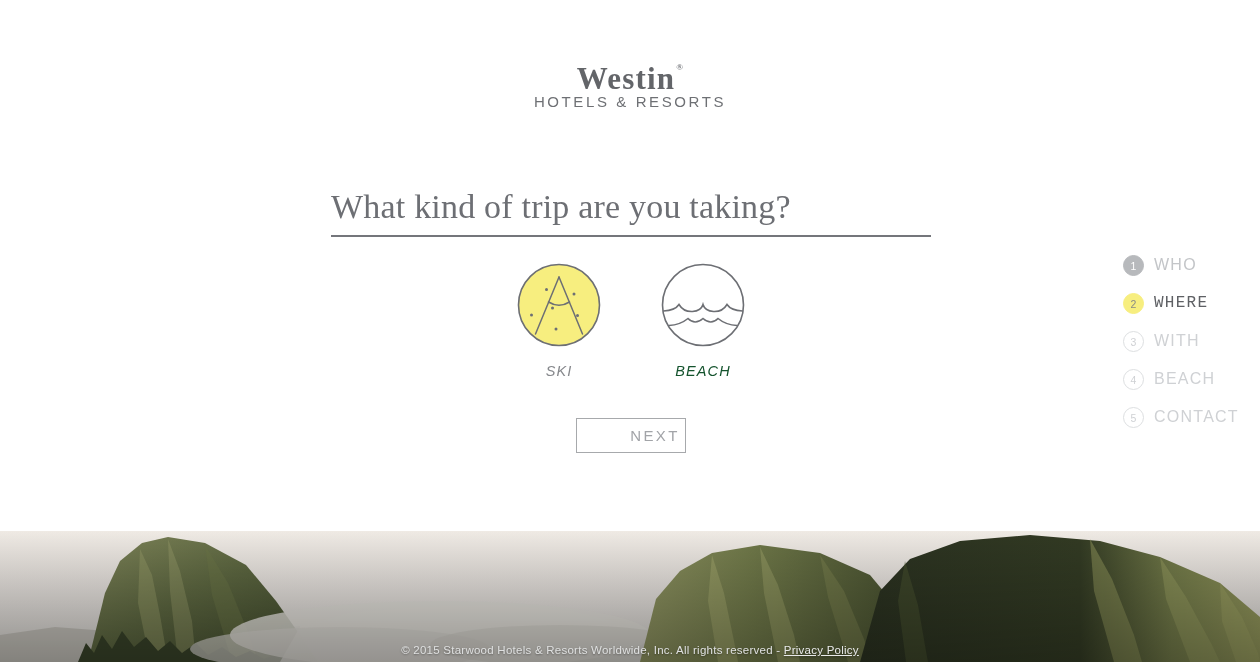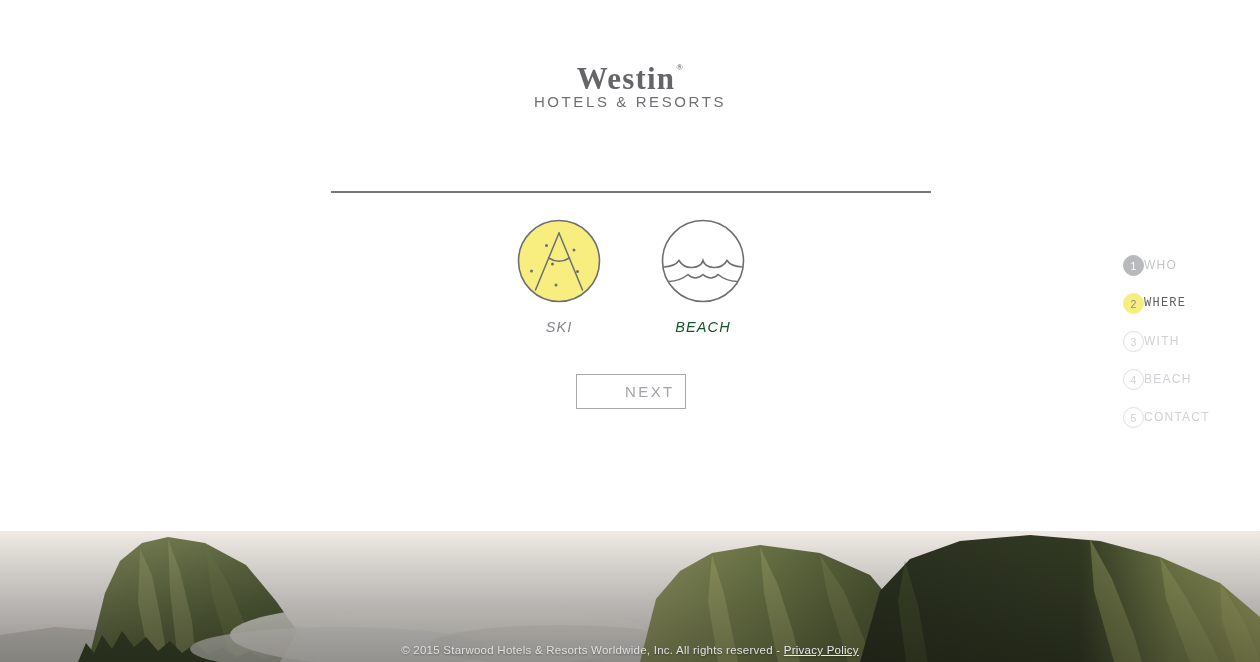--- a/index.html
+++ b/index.html
@@ -120,21 +120,21 @@
   .next-button {
     width: 110px;
     height: 35px;
     border: 1px solid #a7a9ac;
     background: #ffffff;
     color: #a2a4a8;
     font-size: 15px;
     letter-spacing: 2.4px;
     font-family: "Liberation Sans", sans-serif;
     line-height: 33px;
-    text-align: left;
+    text-align: center;
     cursor: pointer;
     padding-left: 48px;
   }
 
   
   .steps {
     position: absolute;
     left: 1123px;
     top: 246px;
     width: 130px;
@@ -149,21 +149,22 @@
     width: 21px;
     height: 21px;
     border-radius: 50%;
     flex: 0 0 21px;
     font-size: 10.5px;
     line-height: 21px;
     text-align: center;
     font-family: "Liberation Sans", sans-serif;
   }
   .step-label {
-    font-size: 12px;
+    margin-left: 10px;
+    font-size: 16px;
     letter-spacing: 1.25px;
     line-height: 14px;
     white-space: nowrap;
   }
   
   .step.done .step-circle {
     background: #b7b9bc;
     color: #ffffff;
     border: 1px solid #b7b9bc;
   }
@@ -218,20 +219,21 @@
 
 <div class="page">
 
   <div class="brand">
     <div class="brand-word"><span>Westin</span><span class="brand-reg">®</span></div>
     <div class="brand-sub">HOTELS &amp; RESORTS</div>
   </div>
 
   <div class="form-wrap">
 
+    <div class="question">What kind of trip are you taking?</div>
     <div class="divider"></div>
 
     <div class="options">
 
       <div class="option selected">
         <svg class="option-icon" viewBox="0 0 84 84">
           <circle cx="42" cy="42" r="40.5" fill="#f7ee7f" stroke="#6d6f74" stroke-width="1.6"></circle>
           <path d="M42 14 L18.5 71" fill="none" stroke="#6d6f74" stroke-width="1.5" stroke-linecap="round"></path>
           <path d="M42 14 L65.5 71" fill="none" stroke="#6d6f74" stroke-width="1.5" stroke-linecap="round"></path>
           <path d="M31.5 39 Q42 45.5 52.5 39" fill="none" stroke="#6d6f74" stroke-width="1.5" stroke-linecap="round"></path>

